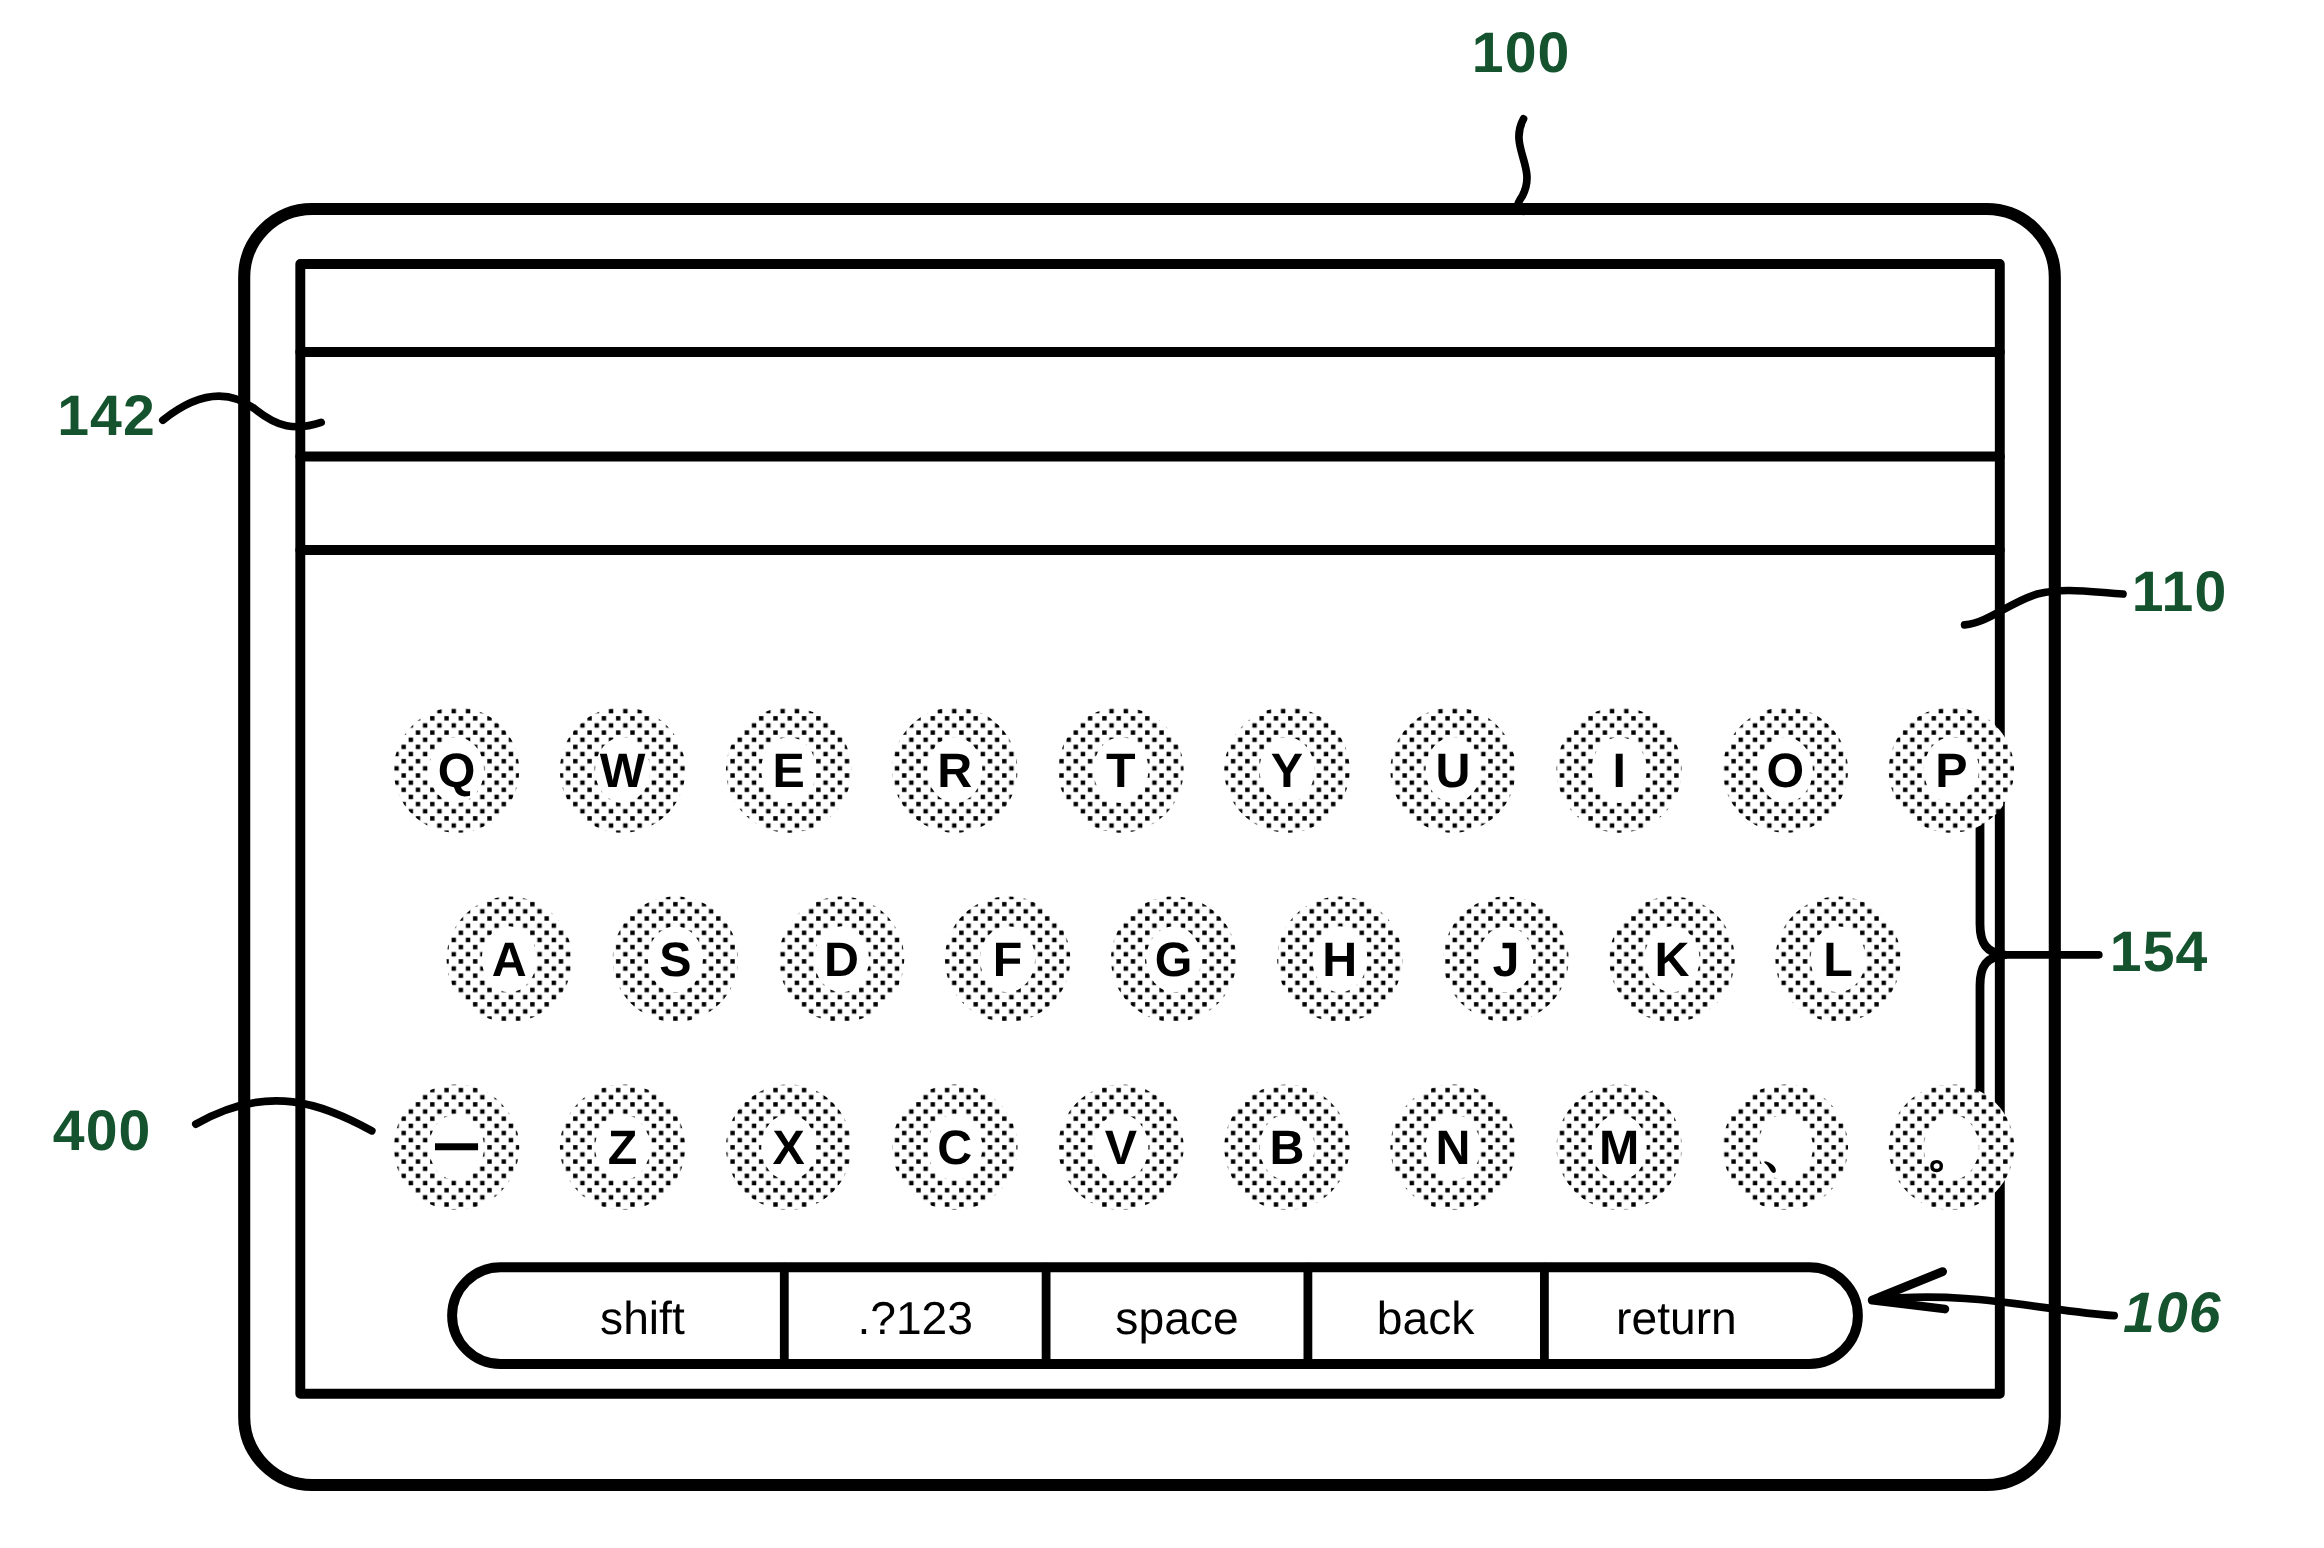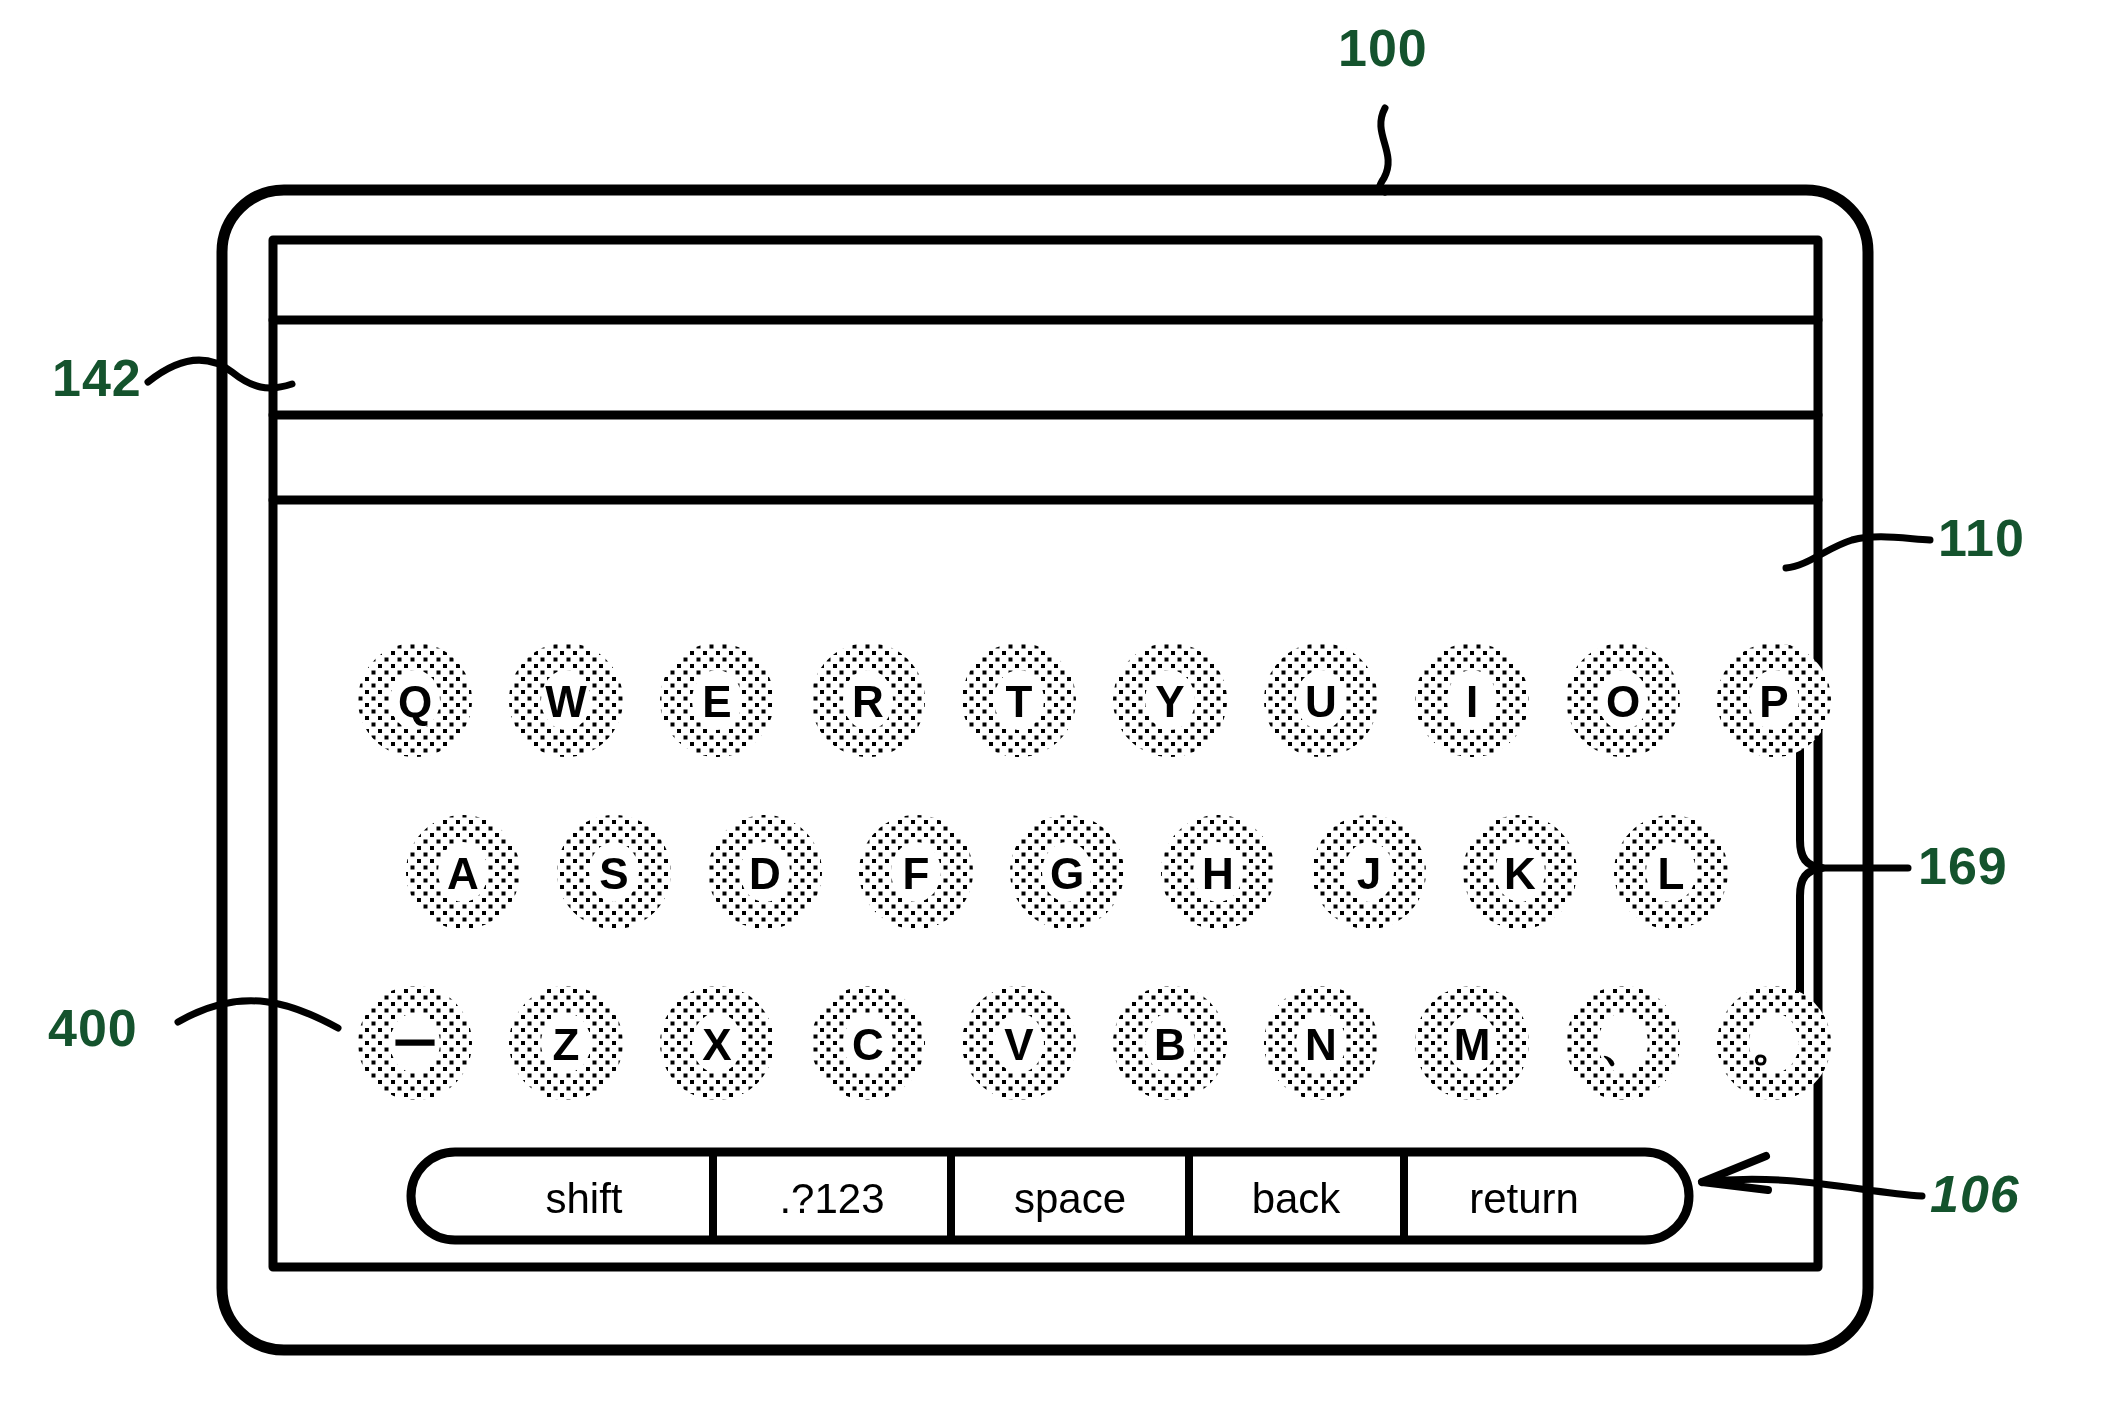--- a/index.html
+++ b/index.html
@@ -263,19 +263,19 @@
     </g>
 
   </svg>
 
   <div class="ref" style="left:1338px;top:22px;">100</div>
 
   <div class="ref" style="left:52px;top:352px;">142</div>
 
   <div class="ref" style="left:1938px;top:512px;">110</div>
 
-  <div class="ref" style="left:1918px;top:840px;">169</div>
+  <div class="ref" style="left:1918px;top:840px;">154</div>
 
   <div class="ref" style="left:1930px;top:1168px;font-style:italic;">106</div>
 
   <div class="ref" style="left:48px;top:1002px;">400</div>
 
 </div>
 
 </body></html>

